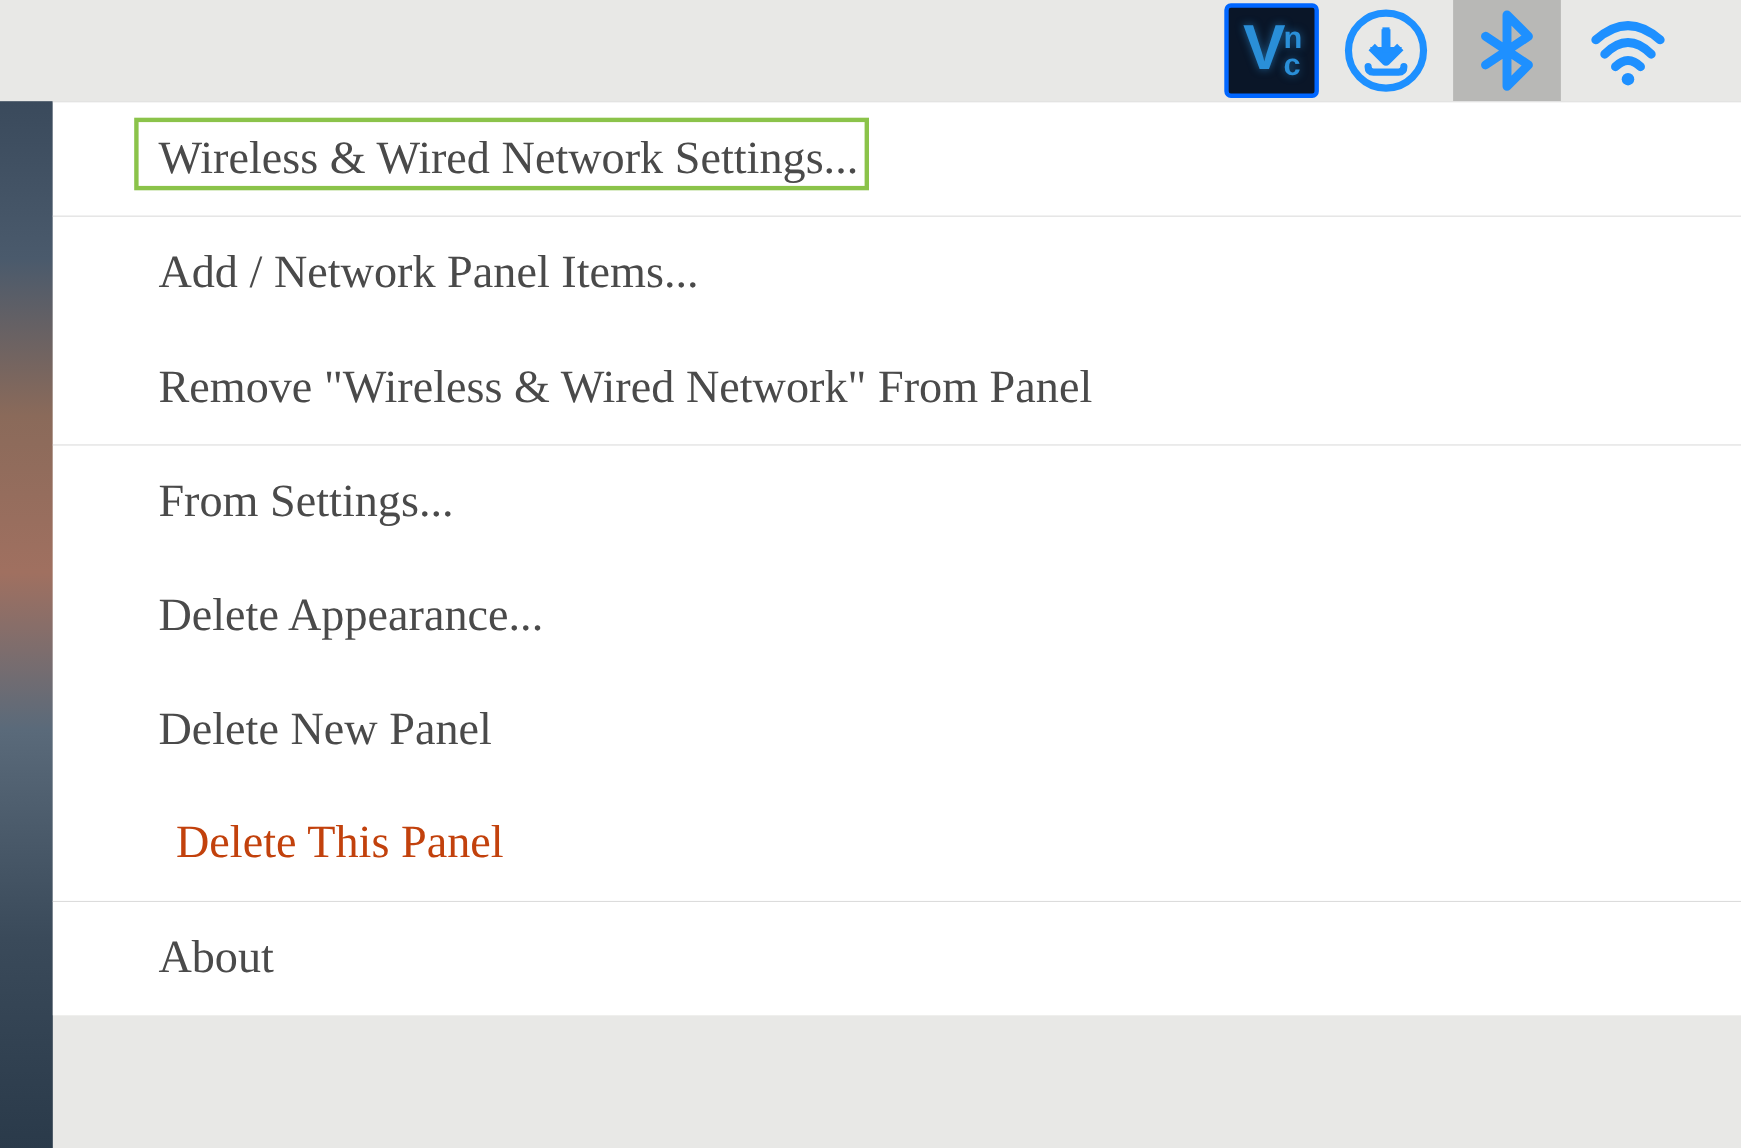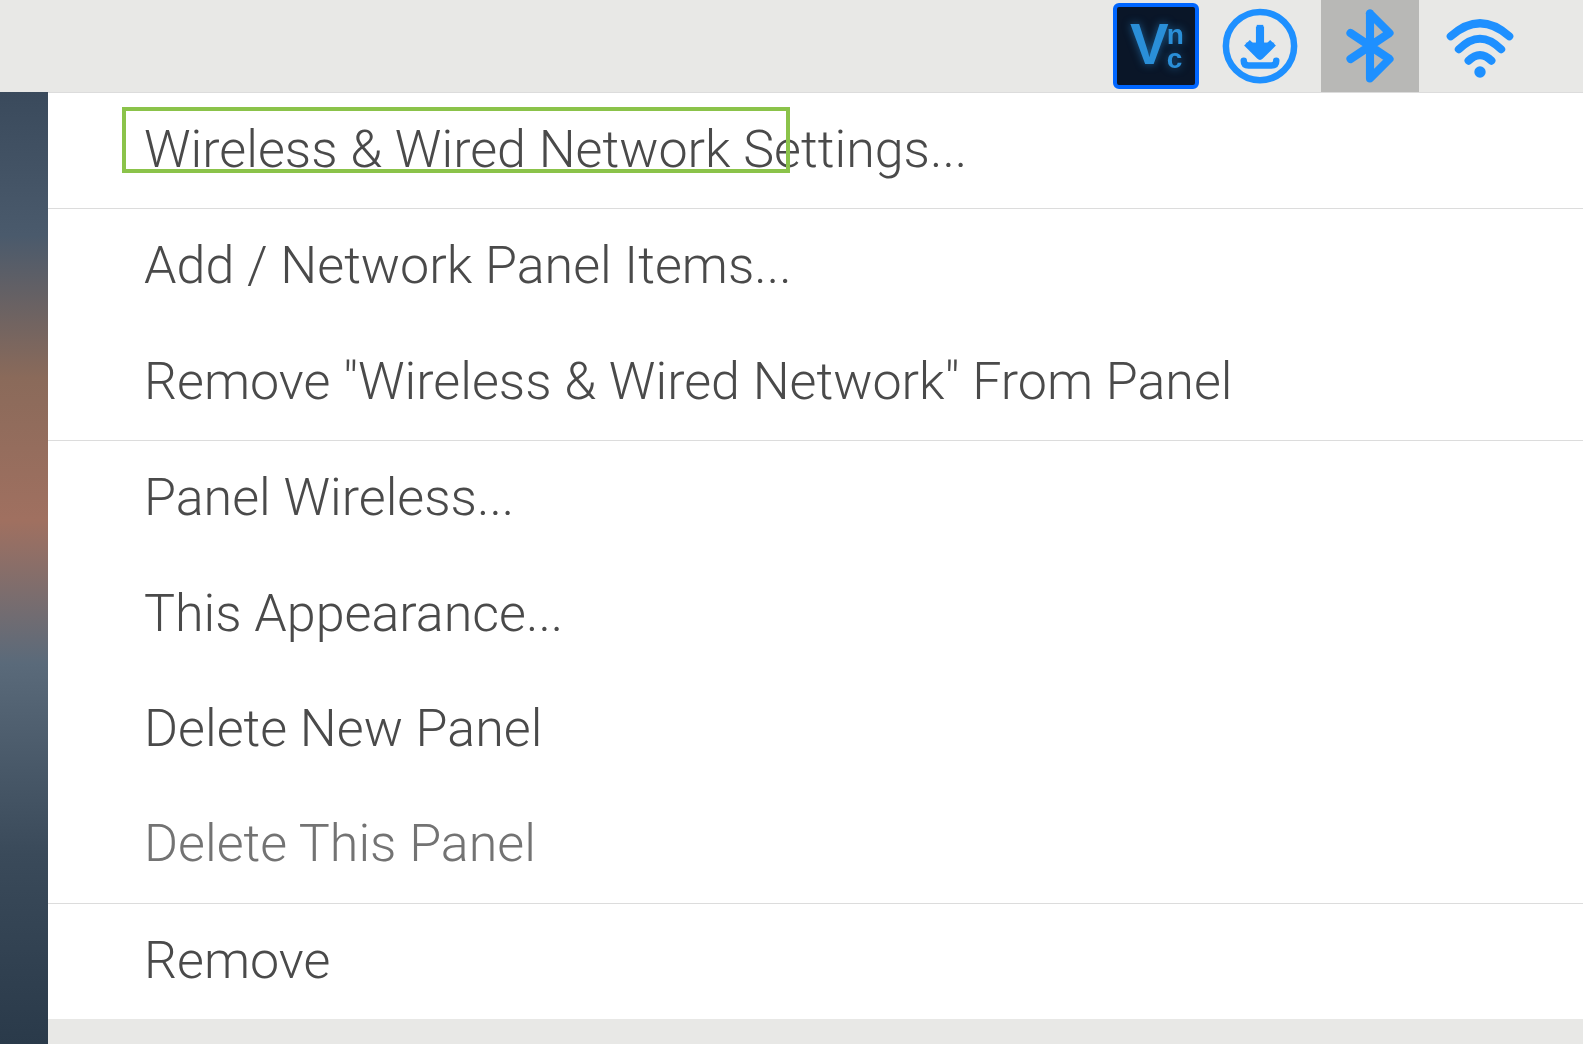--- a/index.html
+++ b/index.html
@@ -100,42 +100,44 @@
     .context-menu {
       position: absolute;
       top: 92px;
       left: 48px;
       right: 0;
       background: #ffffff;
       border-top: 1px solid #dcdcdc;
     }
     .menu-item {
       padding: 26px 0 26px 96px;
-      font-size: 52px;
+      font-size: 42px;
       font-weight: 300;
       color: #4a4a4a;
       cursor: pointer;
       border-bottom: 1px solid transparent;
       line-height: 1.2;
+      font-family: Liberation Serif, serif;
     }
     .menu-item.highlighted {
       position: relative;
     }
     .highlight-box {
       position: absolute;
       top: 14px;
       left: 74px;
       width: 668px;
       height: 66px;
       border: 4px solid #8bc34a;
       pointer-events: none;
     }
     .menu-item.disabled {
-      color: #737373;
+      color: #c2410c;
       cursor: default;
+      margin-left: 16px;
     }
     .separator {
       height: 1px;
       background: #dcdcdc;
       margin: 0;
     }
   </style>
 </head>
 <body>
 
@@ -186,28 +188,28 @@
   </div>
   <div class="separator"></div>
   <div class="menu-item">
     <span>Add / Network Panel Items...</span>
   </div>
   <div class="menu-item">
     <span>Remove "Wireless &amp; Wired Network" From Panel</span>
   </div>
   <div class="separator"></div>
   <div class="menu-item">
-    <span>Panel Wireless...</span>
-  </div>
-  <div class="menu-item">
-    <span>This Appearance...</span>
+    <span>From Settings...</span>
+  </div>
+  <div class="menu-item">
+    <span>Delete Appearance...</span>
   </div>
   <div class="menu-item">
     <span>Delete New Panel</span>
   </div>
   <div class="menu-item disabled">
     <span>Delete This Panel</span>
   </div>
   <div class="separator"></div>
   <div class="menu-item">
-    <span>Remove</span>
+    <span>About</span>
   </div>
 </div>
 
 </body></html>

